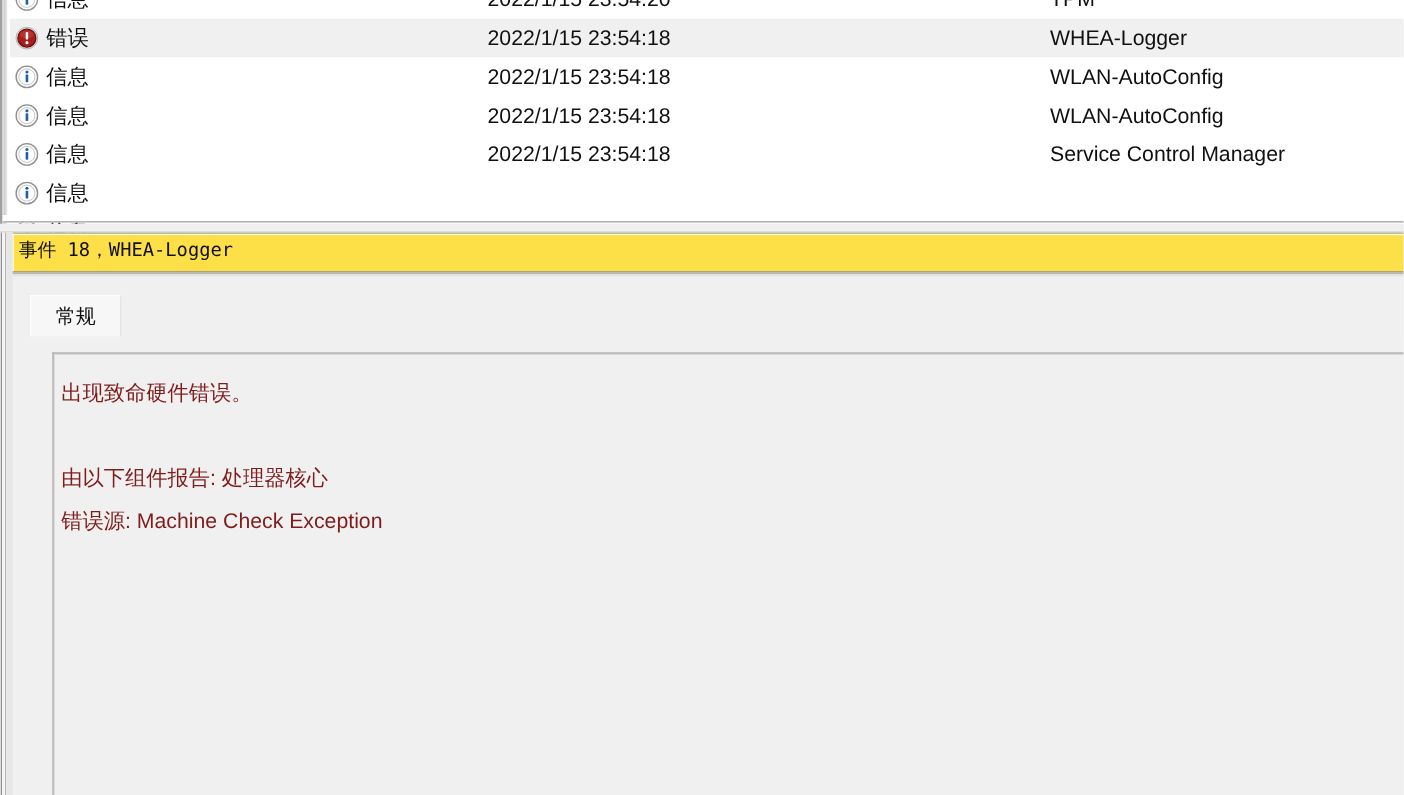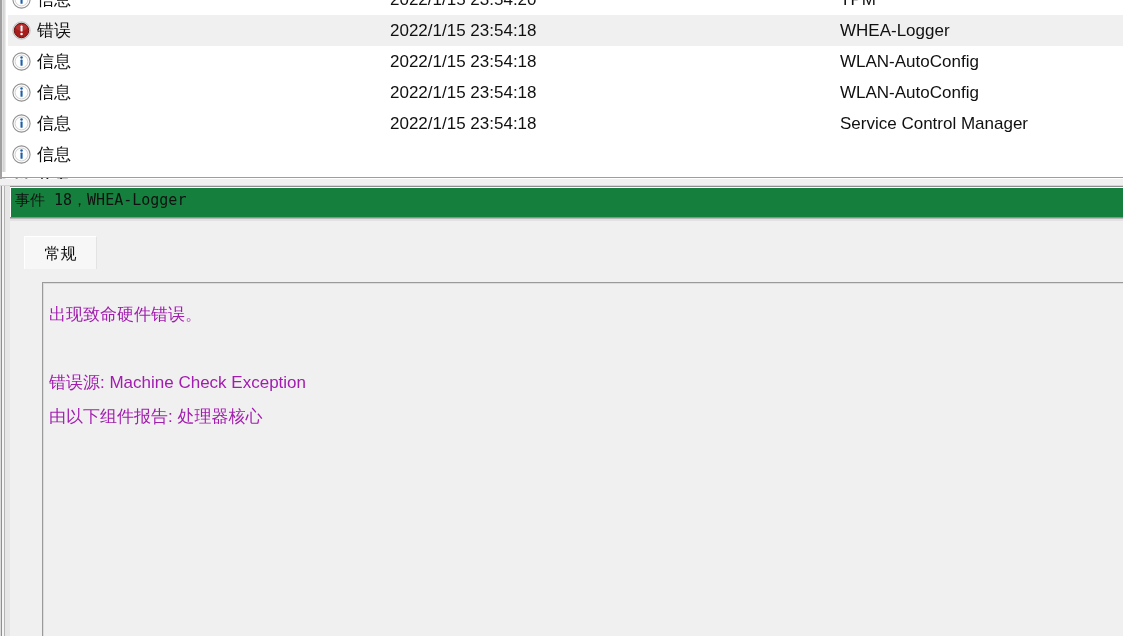--- a/index.html
+++ b/index.html
@@ -143,21 +143,21 @@
        #e6e6e6 5px, #e6e6e6 10px);
     z-index: 8;
   }
 
   .detail-header {
     position: absolute;
     left: 10px;
     top: 0;
     width: 1113px;
     height: 32px;
-    background: #15803d;
+    background: #fde047;
     border-top: 1px solid #8d8d8d;
     border-bottom: 1px solid #8d8d8d;
     box-sizing: border-box;
     z-index: 7;
   }
   .detail-header-inner {
     position: absolute;
     left: 0; top: 0; right: 0; bottom: 0;
     border-top: 1px solid #ffffff;
     border-left: 1px solid #ffffff;
@@ -256,21 +256,21 @@
     position: absolute;
     left: 0; top: 0; right: 0; bottom: 0;
     border-left: 1px solid #dcdcdc;
     border-top: 1px solid #dcdcdc;
     box-sizing: border-box;
     padding: 14px 0 0 5px;
   }
 
   .body-line {
     font-size: 17px;
-    color: #a21caf;
+    color: #7f1d1d;
     line-height: 34px;
     white-space: nowrap;
   }
   .body-line.spacer {
     height: 34px;
     line-height: 34px;
   }
   .body-line.gap-small { height: 20px; line-height: 20px; }
 </style>
 </head>
@@ -399,22 +399,22 @@
       <div class="tab active">常规</div>
     </div>
 
     <div class="tab-content"></div>
     <div class="scroll-gutter"></div>
 
     <div class="text-panel">
       <div class="text-panel-inner">
         <div class="body-line">出现致命硬件错误。</div>
         <div class="body-line spacer">&nbsp;</div>
+        <div class="body-line">由以下组件报告: 处理器核心</div>
         <div class="body-line">错误源: Machine Check Exception</div>
-        <div class="body-line">由以下组件报告: 处理器核心</div>
         <div class="body-line spacer">&nbsp;</div>
         <div class="body-line gap-small">&nbsp;</div>
       </div>
     </div>
 
   </div>
 
 </div>
 
 </body></html>

